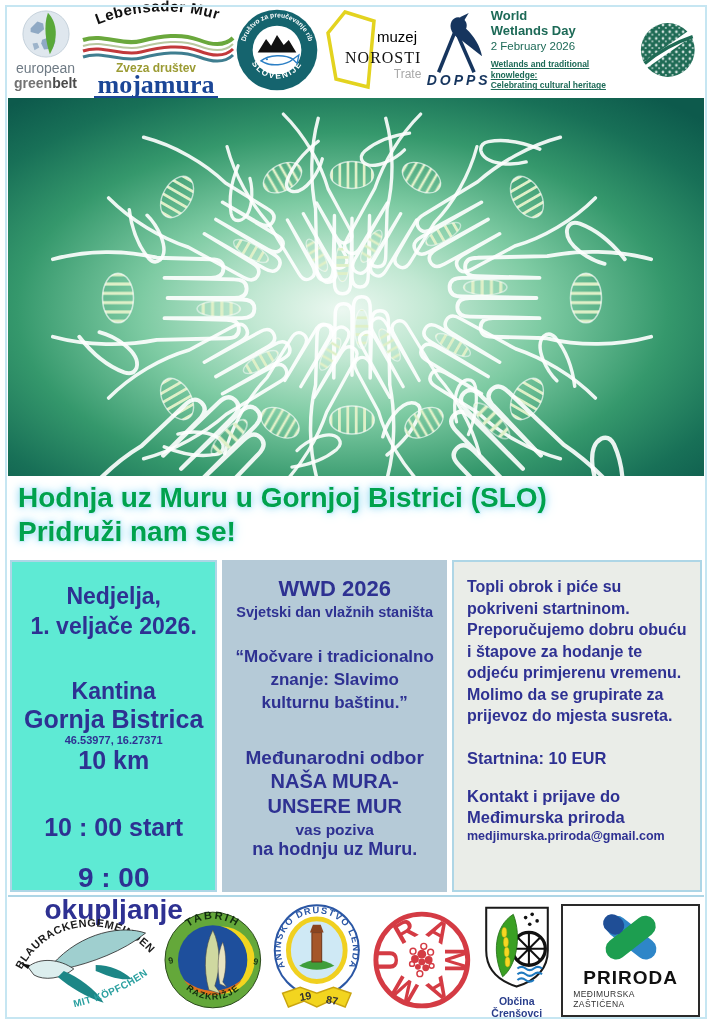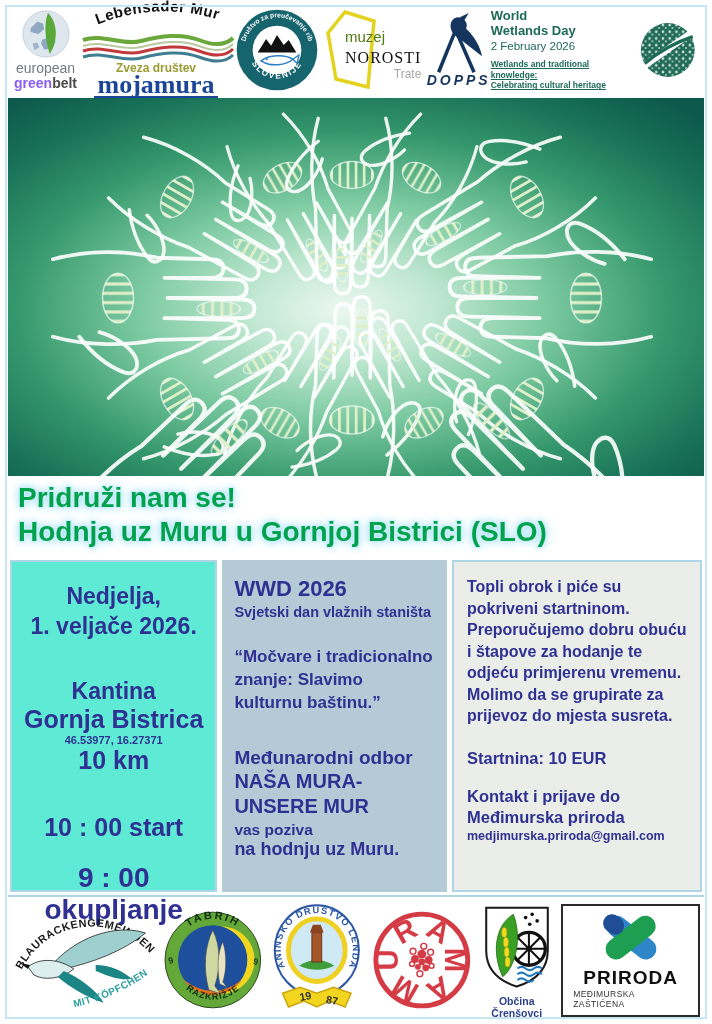--- a/index.html
+++ b/index.html
@@ -3,46 +3,46 @@
 <meta charset="utf-8">
 <style>
   html,body{margin:0;padding:0;}
   body{width:712px;height:1024px;background:#ffffff;font-family:"Liberation Sans",sans-serif;position:relative;overflow:hidden;}
   .frame{position:absolute;inset:5px;border:2px solid #c6e6f2;pointer-events:none;z-index:9;}
 
   
   .header{height:96px;display:flex;align-items:center;justify-content:space-between;padding:2px 14px 0;}
   .logo{display:flex;flex-direction:column;align-items:center;}
   .gb-text{font-size:14px;line-height:1.05;color:#6f7b85;text-align:center;margin-top:2px;}
-  .gb-text b{color:#8b5cf6;}
+  .gb-text b{color:#737373;}
   .gb-text .belt{color:#4a4a4a;font-weight:bold;}
   .muzej{position:relative;width:112px;height:86px;}
   .muzej .mz-text{position:absolute;left:26px;top:22px;line-height:1;}
-  .mz1{font-size:15px;color:#4d7c0f;}
+  .mz1{font-size:15px;color:#000000;margin-left:32px;}
   .mz2{font-family:"Liberation Serif",serif;font-variant:small-caps;font-size:23px;color:#111;letter-spacing:1px;line-height:1;}
   .mz3{font-size:12px;color:#a8a8a8;text-align:right;margin-top:1px;}
   .dopps-label{font-size:14px;font-weight:bold;letter-spacing:3px;color:#16355e;margin-top:-2px;font-style:italic;}
   .wwd{display:flex;align-items:center;gap:6px;color:#1d6a57;}
   .wwd-t1{font-size:13px;font-weight:bold;line-height:1.15;}
   .wwd-date{font-size:11.5px;margin-top:1px;}
   .wwd-tag{font-size:8.5px;font-weight:bold;margin-top:7px;line-height:1.25;text-decoration:underline;}
 
   
   .img-wrap{margin:0 8px;height:378px;}
 
   
   .title-block{padding:7px 0 2px 18px;}
   .title-line{font-weight:bold;font-size:28px;line-height:1.08;color:#00a24d;margin-bottom:4px;
     text-shadow:-1px -1px 0 #cdeffb,1px -1px 0 #cdeffb,-1px 1px 0 #cdeffb,1px 1px 0 #cdeffb,0 0 7px #8fd8f2,0 0 13px #b5e6f7;}
 
   
   .columns{display:flex;gap:5px;margin:7px 10px 0;height:332px;}
   .col{box-sizing:border-box;color:#2e3192;font-weight:bold;}
   .col-left{width:224px;background:#5eead4;border:2px solid #aed6e6;text-align:center;padding-top:20px;}
-  .col-mid{width:241px;background:#b5cad7;padding:16px 12px;}
+  .col-mid{width:241px;background:#b5cad7;text-align:center;padding:16px 12px;}
   .col-right{width:268px;background:#eaede8;border:2px solid #aed6e6;padding:14px 13px;}
   .cl-day,.cl-date{font-size:23px;line-height:1.3;}
   .cl-venue1{font-size:23px;margin-top:36px;}
   .cl-venue2{font-size:25px;}
   .cl-coords{font-size:11px;}
   .cl-dist{font-size:25px;}
   .cl-start{font-size:25px;margin-top:38px;}
   .cl-gather{font-size:28px;margin-top:20px;}
   .cm-head{font-size:22px;}
   .cm-sub{font-size:14.5px;margin-top:2px;}
@@ -208,22 +208,22 @@
   <use href="#hand" transform="translate(344,200) rotate(240) translate(0,230) scale(1.4)"></use>
   <use href="#hand" transform="translate(344,200) rotate(270) translate(0,265) scale(1.55)"></use>
   <use href="#hand" transform="translate(344,200) rotate(300) translate(0,230) scale(1.4)"></use>
   <use href="#hand" transform="translate(344,200) rotate(330) translate(0,170) scale(1.3)"></use>
   <use href="#hand" transform="translate(344,200) rotate(45) translate(0,330) scale(1.7)"></use>
   <use href="#hand" transform="translate(344,200) rotate(315) translate(0,330) scale(1.7)"></use>
 </svg>
 </div>
 
 <div class="title-block">
+  <div class="title-line">Hodnja uz Muru u Gornjoj Bistrici (SLO)</div>
   <div class="title-line">Pridruži nam se!</div>
-  <div class="title-line">Hodnja uz Muru u Gornjoj Bistrici (SLO)</div>
 </div>
 
 <div class="columns">
 
   <div class="col col-left">
     <div class="cl-day">Nedjelja,</div>
     <div class="cl-date">1. veljače 2026.</div>
     <div class="cl-venue1">Kantina</div>
     <div class="cl-venue2">Gornja Bistrica</div>
     <div class="cl-coords">46.53977, 16.27371</div>

